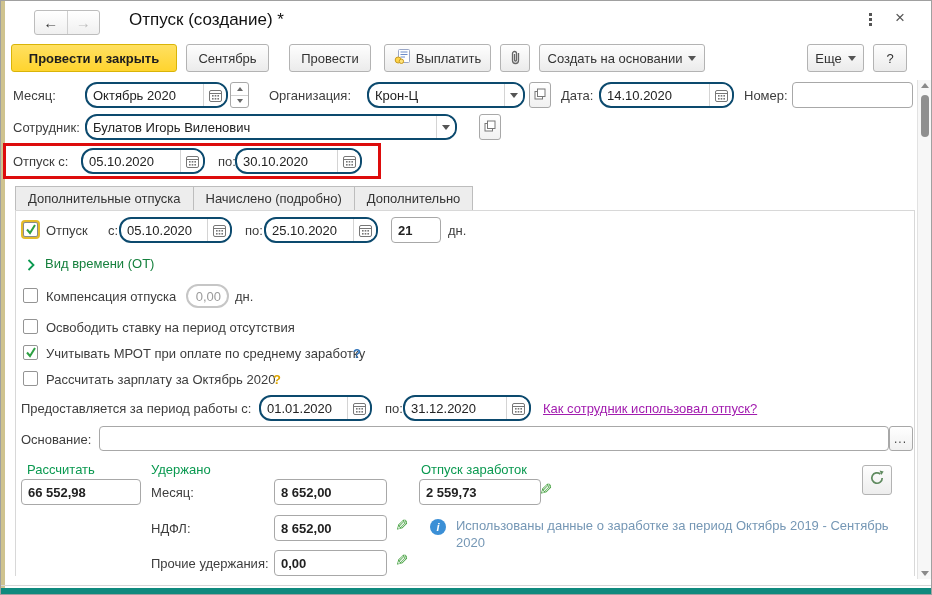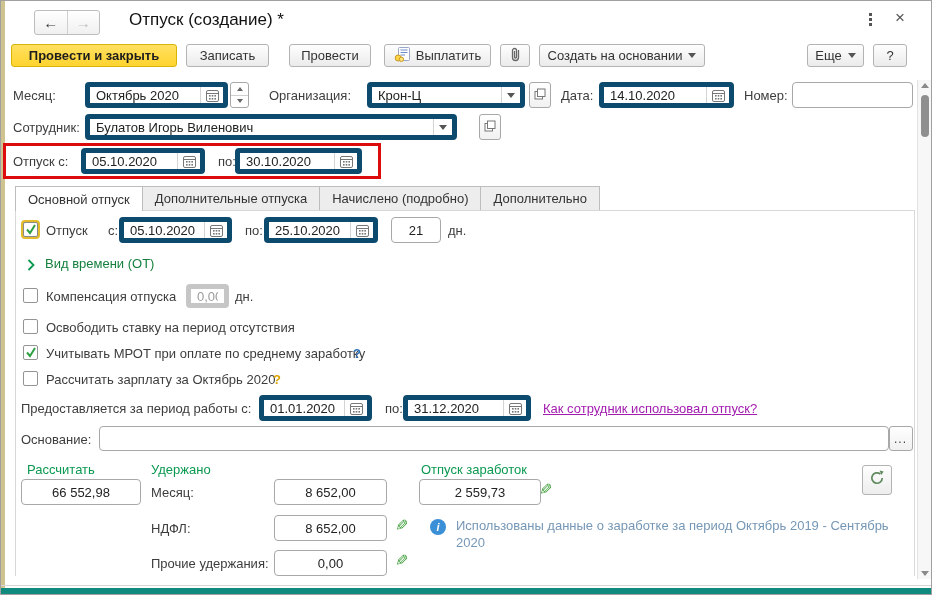--- a/index.html
+++ b/index.html
@@ -4,44 +4,44 @@
 <style>
   html,body{margin:0;padding:0;background:#e9e9e9;font-family:"Liberation Sans","DejaVu Sans",sans-serif;}
   .win{position:relative;width:932px;height:595px;background:#fff;border:1px solid #a0a0a0;box-sizing:border-box;overflow:hidden;}
   .edge-left{position:absolute;left:0;top:0;width:4px;height:100%;background:#cfc38f;}
   .bottom-line{position:absolute;left:0;top:584px;width:100%;height:1px;background:#d6d6d6;}
   .bottom-bar{position:absolute;left:0;bottom:0;width:100%;height:6px;background:#0f8a7e;}
   .abs{position:absolute;}
   .lbl{position:absolute;font-size:13px;color:#3d3d3d;white-space:nowrap;}
   .title{position:absolute;font-size:17px;color:#111;white-space:nowrap;}
   
-  .btn{position:absolute;height:23px;display:flex;align-items:center;justify-content:center;gap:6px;
+  .btn{position:absolute;height:28px;display:flex;align-items:center;justify-content:center;gap:6px;
        padding:0 10px;box-sizing:border-box;background:linear-gradient(#fefefe,#ebebeb);
        border:1px solid #b3b3b3;border-radius:3px;font-size:13px;color:#333;cursor:default;white-space:nowrap;}
   .btn.primary{background:linear-gradient(#ffe061,#ffd42e);border-color:#d9b408;font-weight:bold;color:#1d1d1d;}
   .iconbtn{padding:0;}
   .tri-down{width:0;height:0;border-left:4px solid transparent;border-right:4px solid transparent;border-top:5px solid #555;}
   
   .navgroup{position:absolute;left:33px;top:9px;width:66px;height:25px;border:1px solid #bdbdbd;border-radius:3px;
             display:flex;box-sizing:border-box;background:linear-gradient(#fff,#f0f0f0);}
   .navcell{flex:1;display:flex;align-items:center;justify-content:center;font-size:15px;color:#333;}
   .navcell + .navcell{border-left:1px solid #cfcfcf;color:#bdbdbd;}
   
-  .fld{position:absolute;height:26px;display:flex;align-items:stretch;background:#fff;border:5px solid #0c4a6e;
-       border-radius:4px;box-sizing:border-box;overflow:hidden;}
+  .fld{position:absolute;height:26px;display:flex;align-items:stretch;background:#fff;border:2px solid #0c4a6e;
+       border-radius:12px;box-sizing:border-box;overflow:hidden;}
   .ftext{flex:1;min-width:0;border:none;outline:none;background:transparent;padding:0 6px;
          font-family:"Liberation Sans","DejaVu Sans",sans-serif;font-size:13px;color:#222;}
   .ftext.num{text-align:right;}
   .fbtn{width:22px;display:flex;align-items:center;justify-content:center;border-left:1px solid #d4d4d4;background:#fff;}
   .fbtn.narrow{width:18px;}
   .fld.disabled{border-color:#c6c6c6;}
   .fld.disabled .ftext{color:#9b9b9b;}
   .plain{position:absolute;height:26px;box-sizing:border-box;border:1px solid #a8a8a8;border-radius:4px;
          padding:0 6px;font-family:"Liberation Sans","DejaVu Sans",sans-serif;font-size:13px;color:#222;outline:none;}
-  .plain.num{text-align:center;}
+  .plain.num{text-align:left;font-weight:bold;}
   .spin{position:absolute;width:19px;height:26px;border:1px solid #a8a8a8;border-radius:3px;box-sizing:border-box;
         display:flex;flex-direction:column;background:#fff;}
   .spin div{flex:1;display:flex;align-items:center;justify-content:center;}
   .spin div + div{border-top:1px solid #cfcfcf;}
   .tri-up-s{width:0;height:0;border-left:3px solid transparent;border-right:3px solid transparent;border-bottom:4px solid #666;}
   .tri-down-s{width:0;height:0;border-left:3px solid transparent;border-right:3px solid transparent;border-top:4px solid #666;}
   .sidebtn{position:absolute;width:22px;height:26px;border:1px solid #a8a8a8;border-radius:3px;box-sizing:border-box;
            display:flex;align-items:center;justify-content:center;background:linear-gradient(#fff,#f1f1f1);}
   
   .annot{position:absolute;left:2px;top:142px;width:378px;height:36px;border:3px solid #dd0c0c;box-sizing:border-box;pointer-events:none;}
@@ -97,21 +97,21 @@
   </div>
   <div class="title" style="left:128px;top:9px;">Отпуск (создание) *</div>
   <div class="dots">
       <span></span>
       <span></span>
       <span></span>
     </div>
   <div class="closex">×</div>
 
   <div class="btn primary" style="left:10px;top:43px;width:166px;">Провести и закрыть</div>
-  <div class="btn" style="left:185px;top:43px;width:83px;">Записать</div>
+  <div class="btn" style="left:185px;top:43px;width:83px;">Сентябрь</div>
   <div class="btn" style="left:288px;top:43px;width:82px;">Провести</div>
   <div class="btn" style="left:383px;top:43px;width:107px;">
     <span><svg width="16" height="15" viewBox="0 0 16 15">
           <rect x="4.5" y="0.5" width="11" height="13" rx="1" fill="#fff" stroke="#9aa7c7"></rect>
           <line x1="6.5" y1="3" x2="13.5" y2="3" stroke="#6c8cc9"></line>
           <line x1="6.5" y1="5.5" x2="13.5" y2="5.5" stroke="#6c8cc9"></line>
           <line x1="6.5" y1="8" x2="11" y2="8" stroke="#6c8cc9"></line>
           <circle cx="4.2" cy="11" r="3" fill="#ffd54a" stroke="#c79a22"></circle>
           <circle cx="7.4" cy="12.3" r="2.2" fill="#ffe27a" stroke="#c79a22"></circle>
         </svg></span>
@@ -238,21 +238,20 @@
             <rect x="3" y="9" width="1.6" height="1.6"></rect>
             <rect x="5.7" y="9" width="1.6" height="1.6"></rect>
             <rect x="8.4" y="9" width="1.6" height="1.6"></rect>
           </g>
         </svg>
       </span>
   </div>
   <div class="annot"></div>
 
   <div class="tabstrip">
-    <div class="tab active">Основной отпуск</div>
     <div class="tab">Дополнительные отпуска</div>
     <div class="tab">Начислено (подробно)</div>
     <div class="tab">Дополнительно</div>
   </div>
   <div class="pane"></div>
 
   <div class="cb focus" style="left:22px;top:221px;">
     <span><svg width="12" height="11" viewBox="0 0 12 11">
           <path d="M2 5.5l3 3.5 5-8" fill="none" stroke="#2ea043" stroke-width="2"></path>
         </svg></span>

